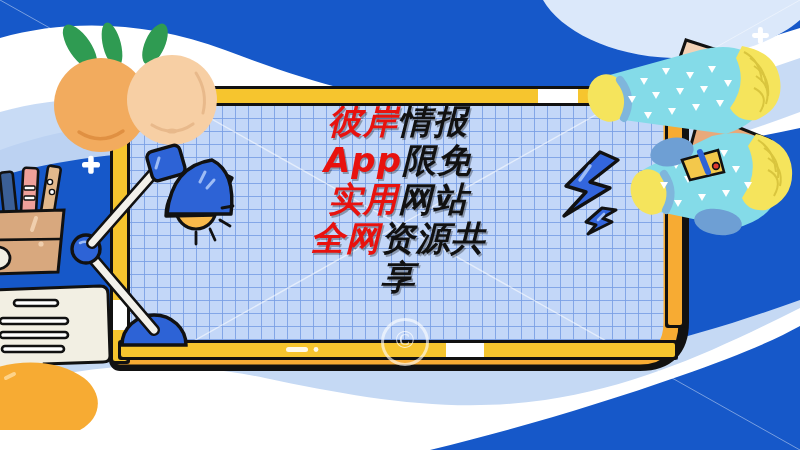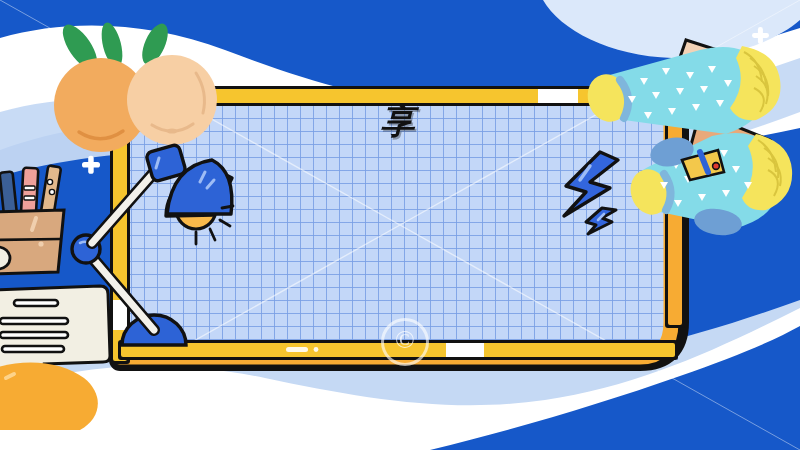--- a/index.html
+++ b/index.html
@@ -100,20 +100,32 @@
     </defs>
     <g clip-path="url(#boardclip)" stroke="#ffffff" stroke-width="1.4" opacity=".55" fill="none">
       <line x1="0" y1="0" x2="400" y2="225"></line>
       <line x1="800" y1="0" x2="400" y2="225"></line>
       <line x1="0" y1="450" x2="400" y2="225"></line>
       <line x1="800" y1="450" x2="400" y2="225"></line>
     </g>
   </svg>
 
   <div id="headline">
+    <div class="tline">
+      <span class="r">彼岸</span><span class="k">情报</span>
+    </div>
+    <div class="tline">
+      <span class="r">App</span><span class="k">限免</span>
+    </div>
+    <div class="tline">
+      <span class="r">实用</span><span class="k">网站</span>
+    </div>
+    <div class="tline">
+      <span class="r">全网</span><span class="k">资源共</span>
+    </div>
     <div class="tline">
       <span class="r"></span><span class="k">享</span>
     </div>
   </div>
 
   <svg class="layer" viewBox="0 0 800 450">
 
     <g>
 
       <path d="M120,360 L640,360 Q678,360 678,322 L678,110" fill="none" stroke="#111111" stroke-width="22" stroke-linecap="round" stroke-linejoin="round"></path>

